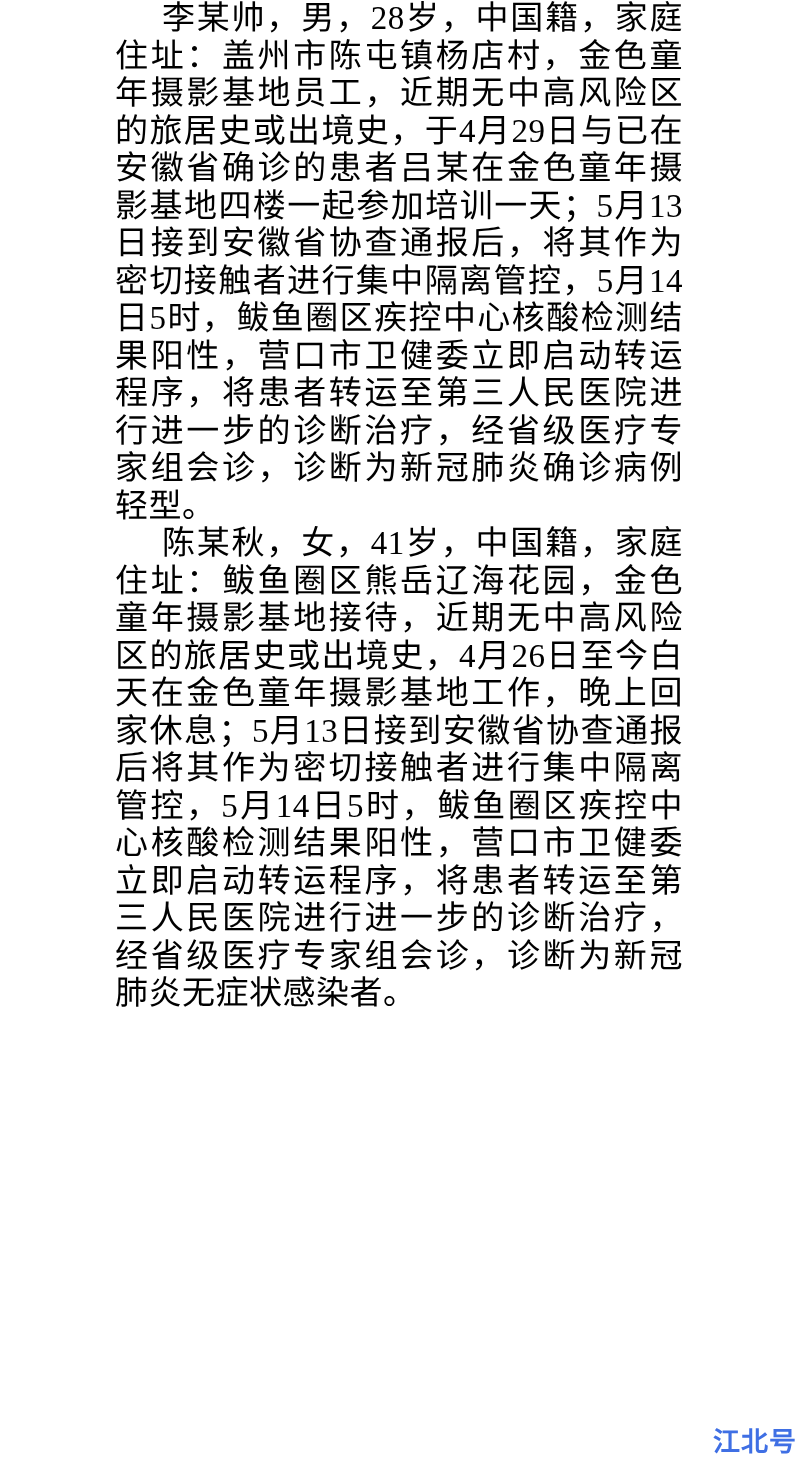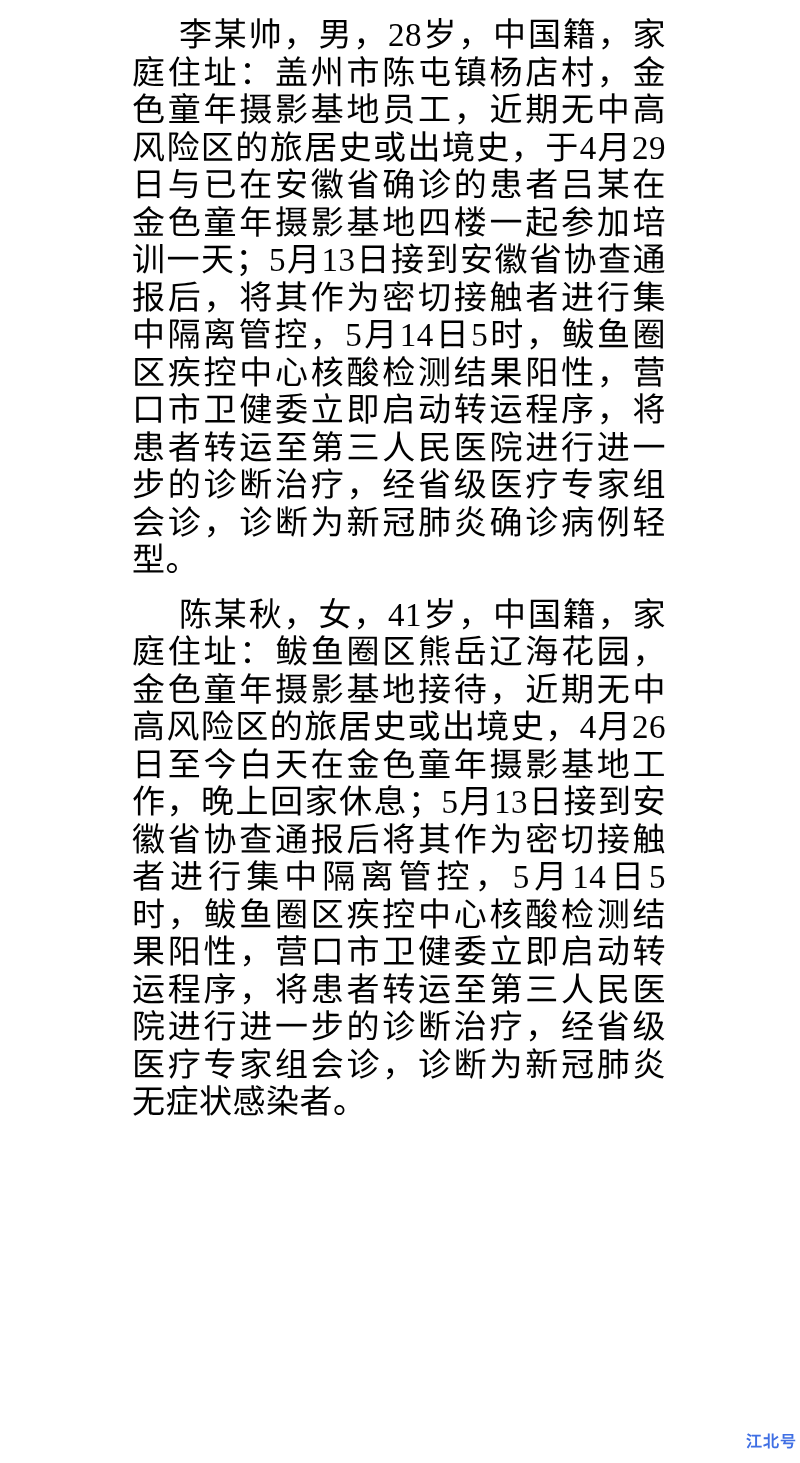--- a/index.html
+++ b/index.html
@@ -19,31 +19,31 @@
     left: 115px;
     top: 0;
     width: 568px;
     color: #000000;
     font-size: 33px;
     line-height: 37.5px;
     text-align: justify;
     letter-spacing: 0.5px;
   }
   .doc-body p {
-    margin: 17px;
+    margin: 0;
     padding: 0;
     text-indent: 47px;
     word-break: break-all;
   }
   .watermark {
     position: absolute;
     right: 3px;
     bottom: 9px;
     color: #3f6fe4;
-    font-size: 16px;
+    font-size: 27px;
     line-height: 24px;
     font-weight: bold;
     font-family: "Liberation Sans", "DejaVu Sans", sans-serif;
     letter-spacing: 1px;
   }
 </style>
 </head>
 <body>
 
 <div class="doc-page">

